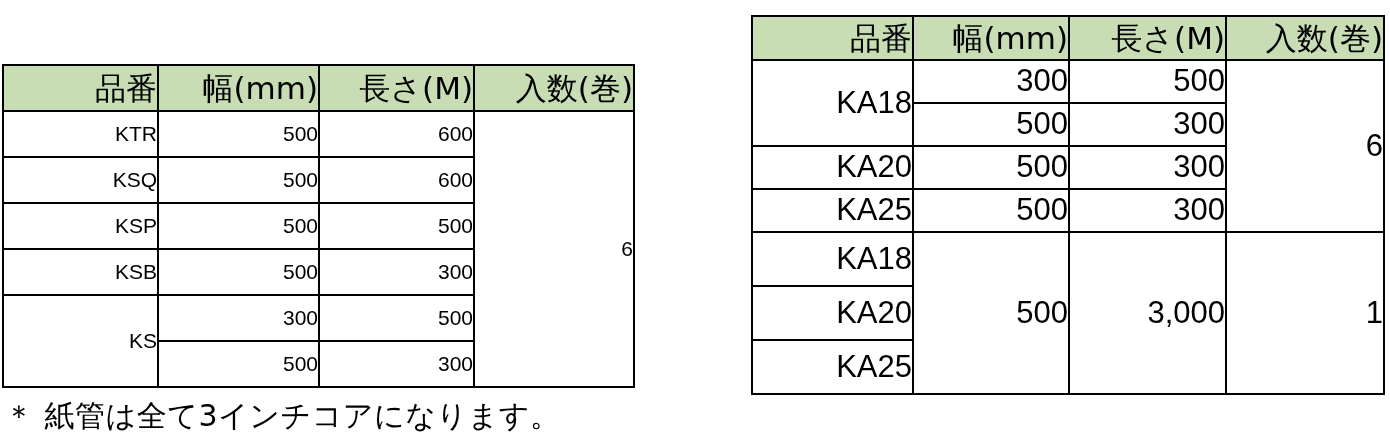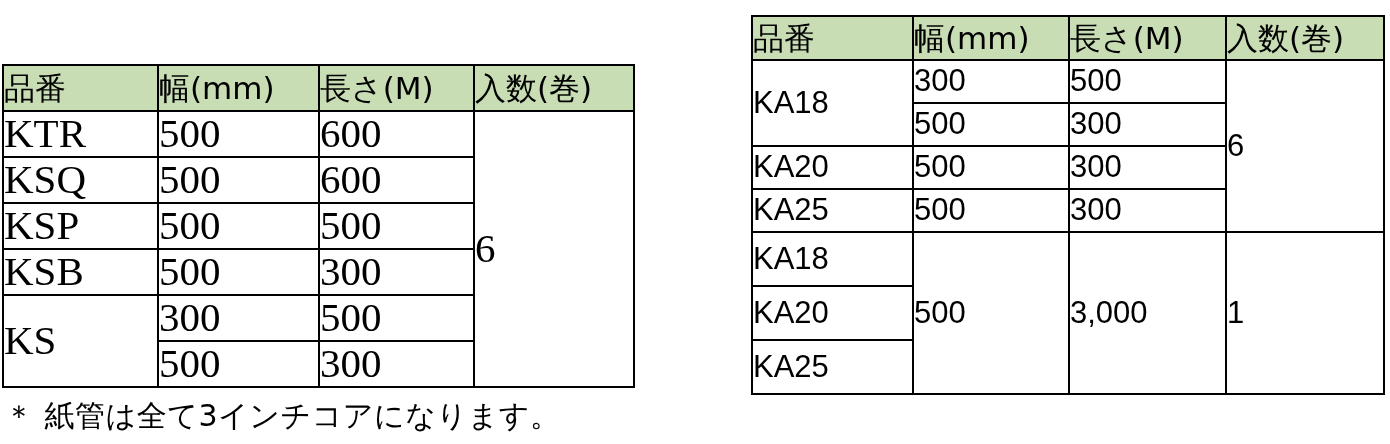--- a/index.html
+++ b/index.html
@@ -18,21 +18,21 @@
 
   .spec-table {
     position: absolute;
     border-collapse: collapse;
     table-layout: fixed;
     background: #ffffff;
   }
   .spec-table th,
   .spec-table td {
     border: 2px solid #000000;
-    text-align: left;
+    text-align: right;
     vertical-align: middle;
     font-weight: normal;
     padding: 0;
     line-height: 1.05;
     background: #ffffff;
   }
   .spec-table th {
     background: #c9ddb4;
   }
 
@@ -40,21 +40,21 @@
   #table-left {
     left: 2px;
     top: 64px;
     width: 631px;
   }
   #table-left col.c-code  { width: 155px; }
   #table-left col.c-width { width: 161px; }
   #table-left col.c-len   { width: 155px; }
   #table-left col.c-qty   { width: 160px; }
   #table-left th { height: 44px; font-size: 31px; }
-  #table-left td { height: 44px; font-size: 41px; font-family: Liberation Serif, serif; }
+  #table-left td { height: 44px; font-size: 21px; }
 
   
   #table-right {
     left: 751px;
     top: 15px;
     width: 632px;
   }
   #table-right col.c-code  { width: 161px; }
   #table-right col.c-width { width: 156px; }
   #table-right col.c-len   { width: 157px; }

